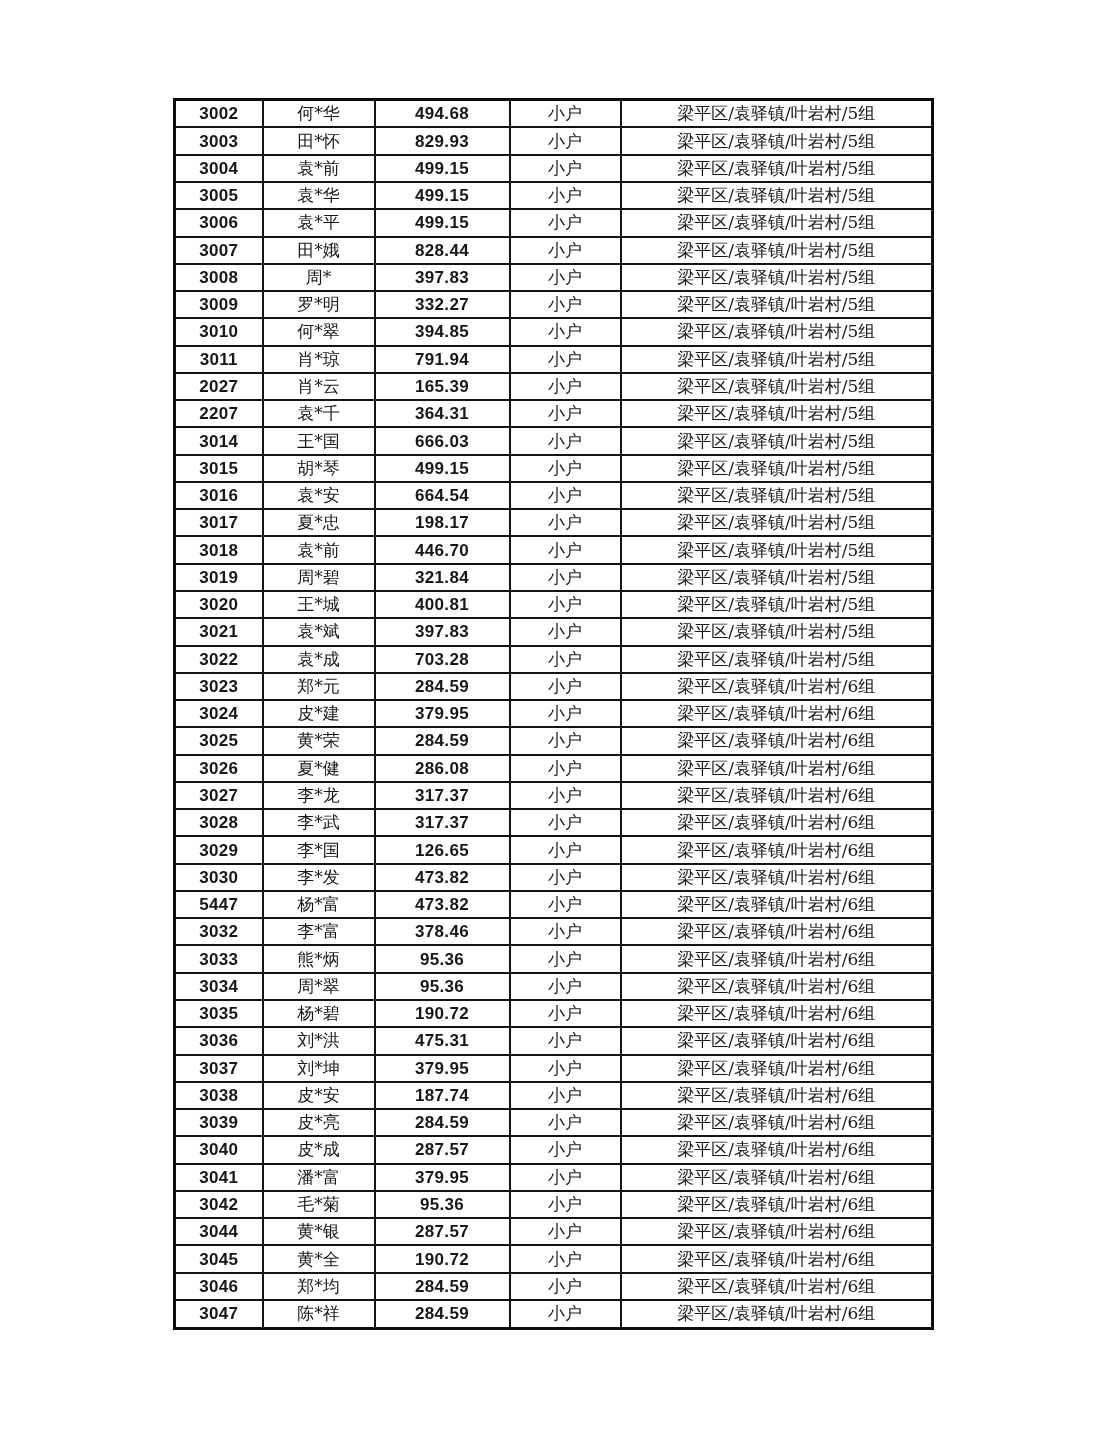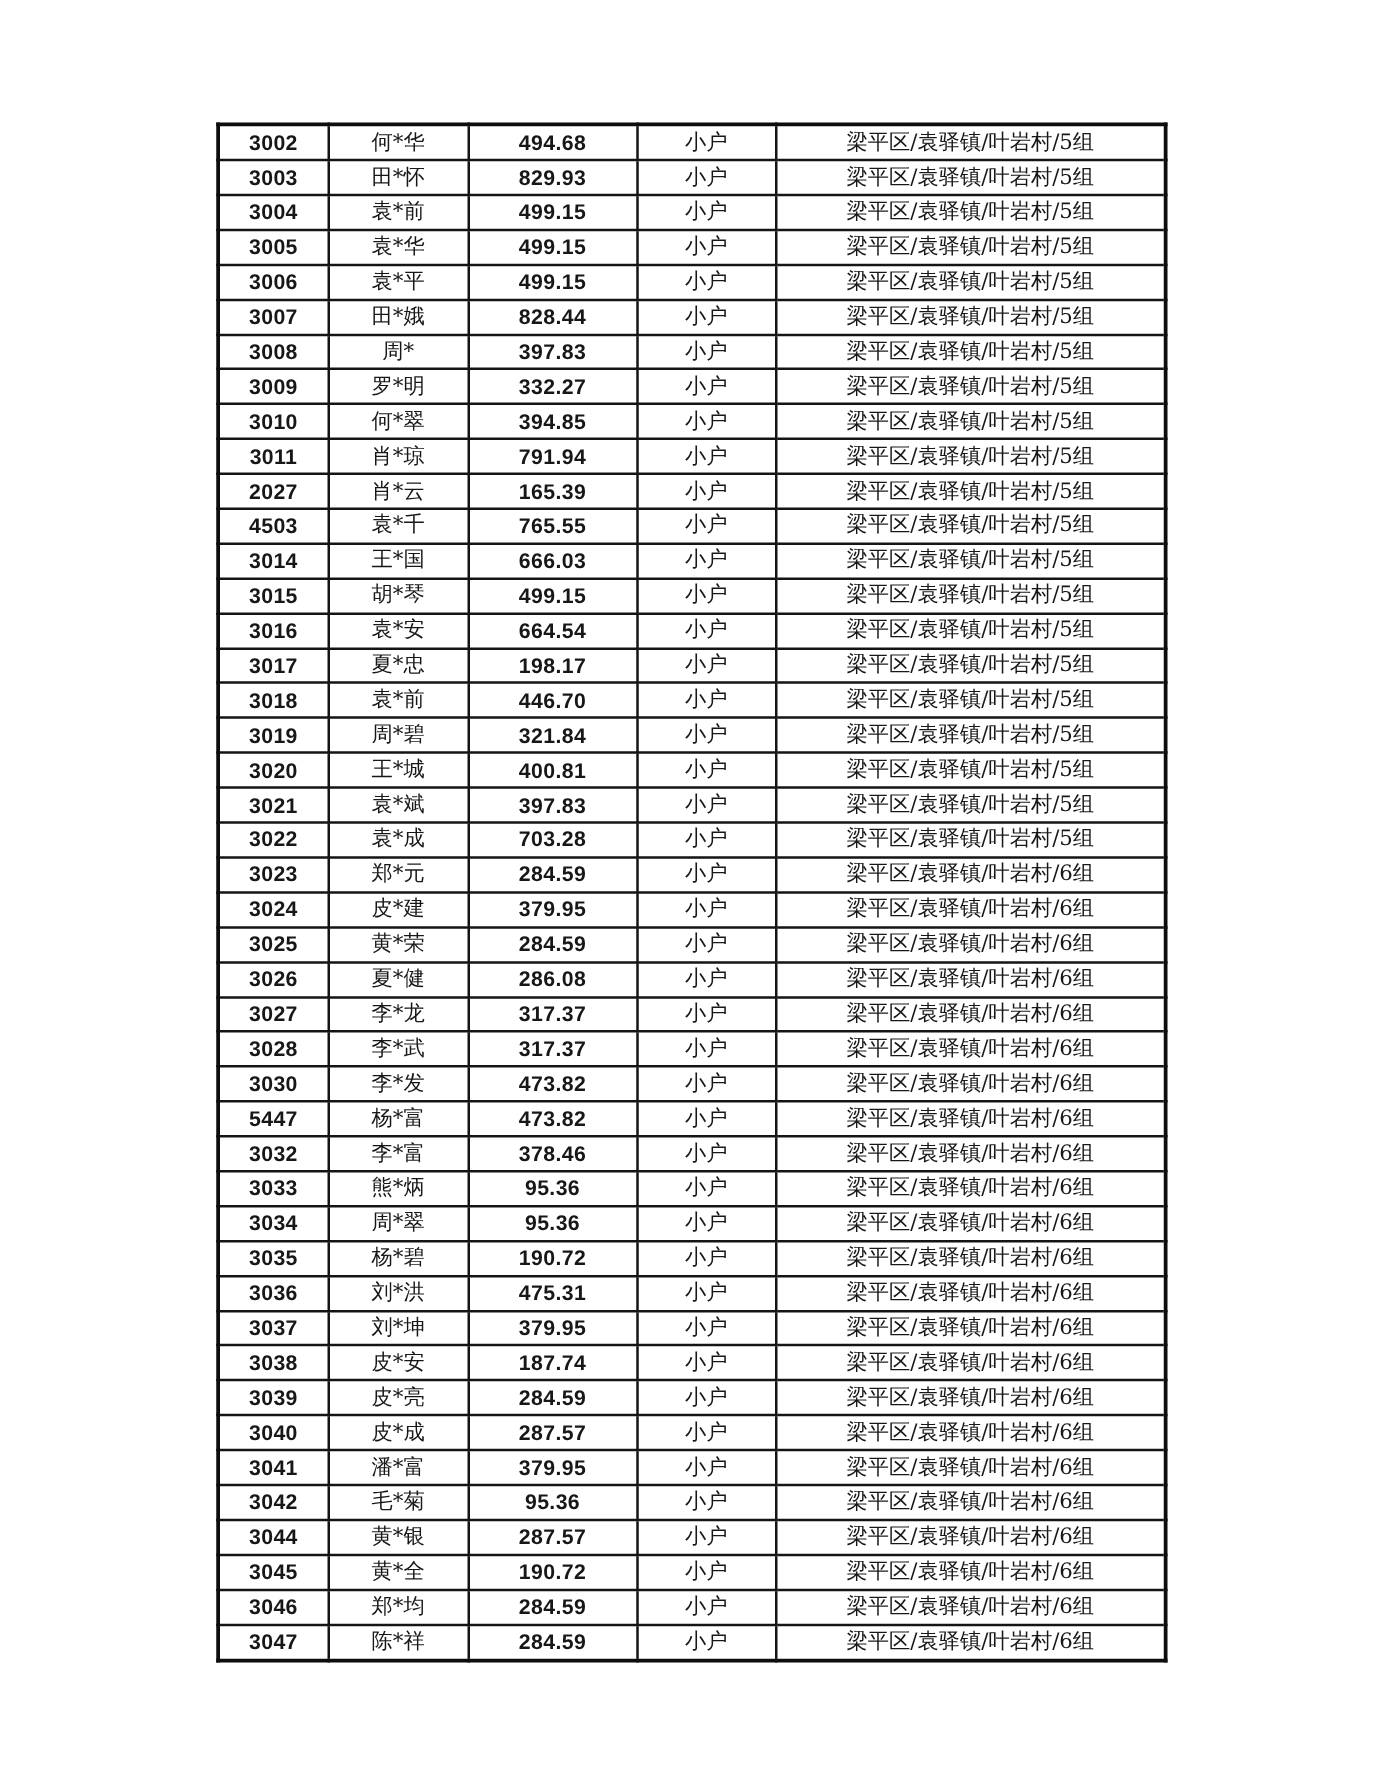--- a/index.html
+++ b/index.html
@@ -135,23 +135,23 @@
           <td class="col-4">梁平区/袁驿镇/叶岩村/5组</td>
         </tr>
         <tr>
           <td class="col-0">2027</td>
           <td class="col-1">肖*云</td>
           <td class="col-2">165.39</td>
           <td class="col-3">小户</td>
           <td class="col-4">梁平区/袁驿镇/叶岩村/5组</td>
         </tr>
         <tr>
-          <td class="col-0">4503</td>
+          <td class="col-0">2207</td>
           <td class="col-1">袁*千</td>
-          <td class="col-2">765.55</td>
+          <td class="col-2">364.31</td>
           <td class="col-3">小户</td>
           <td class="col-4">梁平区/袁驿镇/叶岩村/5组</td>
         </tr>
         <tr>
           <td class="col-0">3014</td>
           <td class="col-1">王*国</td>
           <td class="col-2">666.03</td>
           <td class="col-3">小户</td>
           <td class="col-4">梁平区/袁驿镇/叶岩村/5组</td>
         </tr>
@@ -243,20 +243,27 @@
           <td class="col-0">3027</td>
           <td class="col-1">李*龙</td>
           <td class="col-2">317.37</td>
           <td class="col-3">小户</td>
           <td class="col-4">梁平区/袁驿镇/叶岩村/6组</td>
         </tr>
         <tr>
           <td class="col-0">3028</td>
           <td class="col-1">李*武</td>
           <td class="col-2">317.37</td>
+          <td class="col-3">小户</td>
+          <td class="col-4">梁平区/袁驿镇/叶岩村/6组</td>
+        </tr>
+        <tr>
+          <td class="col-0">3029</td>
+          <td class="col-1">李*国</td>
+          <td class="col-2">126.65</td>
           <td class="col-3">小户</td>
           <td class="col-4">梁平区/袁驿镇/叶岩村/6组</td>
         </tr>
         <tr>
           <td class="col-0">3030</td>
           <td class="col-1">李*发</td>
           <td class="col-2">473.82</td>
           <td class="col-3">小户</td>
           <td class="col-4">梁平区/袁驿镇/叶岩村/6组</td>
         </tr>

